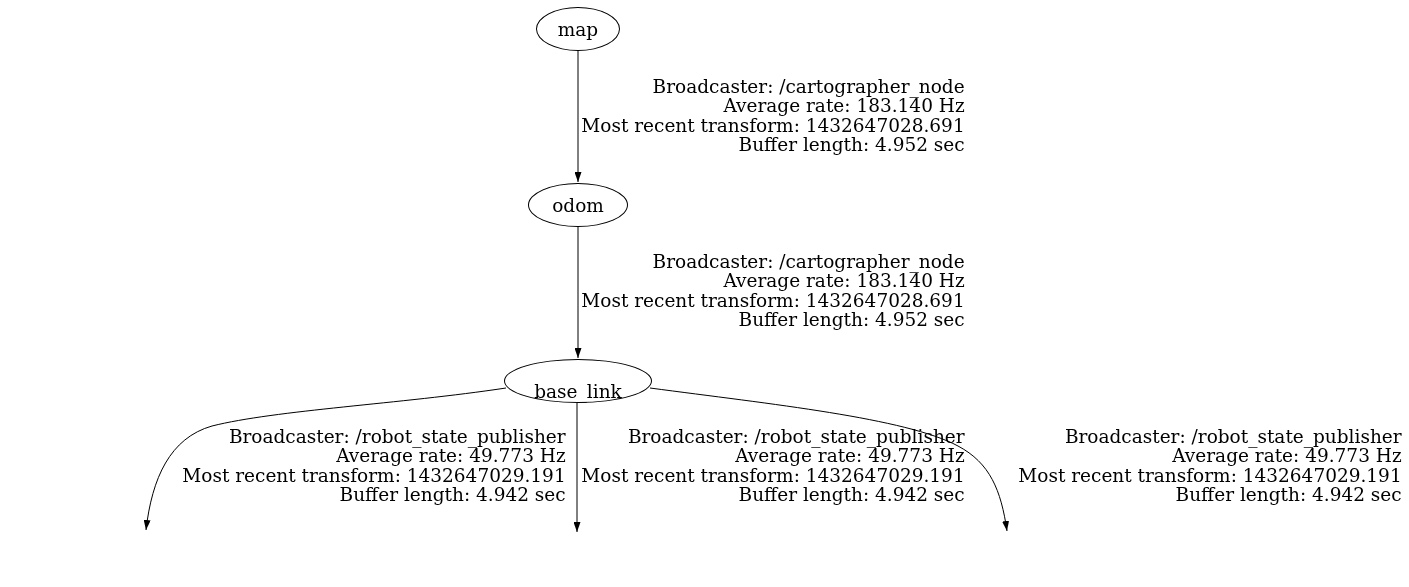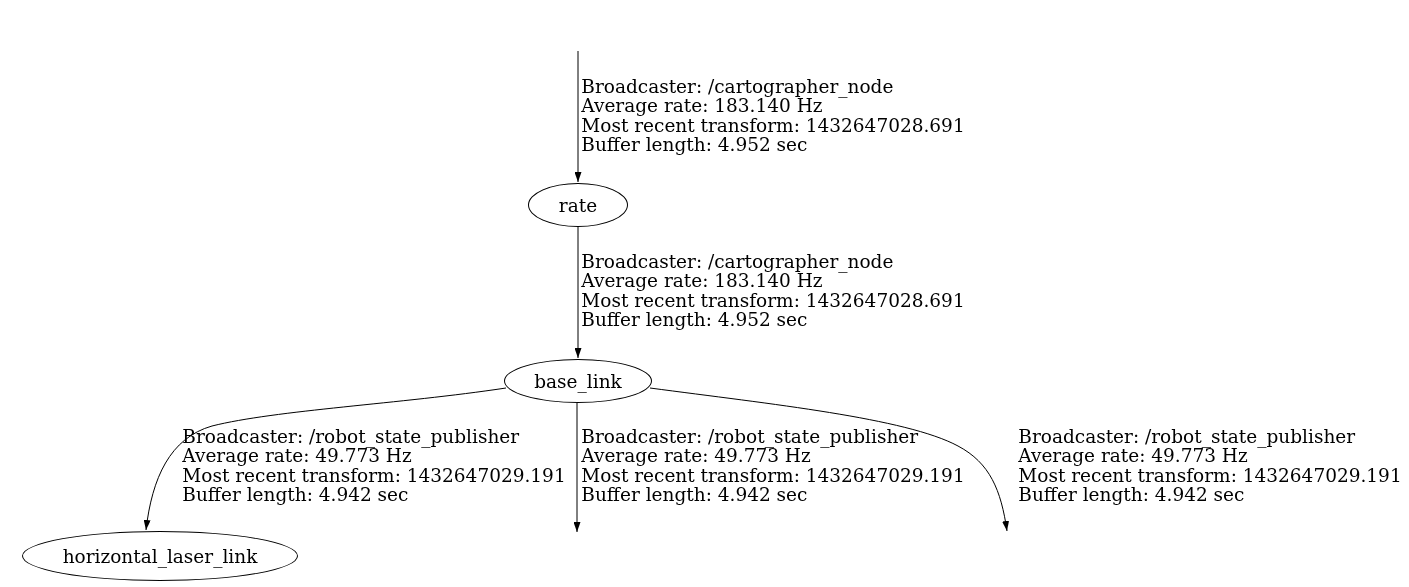--- a/index.html
+++ b/index.html
@@ -25,21 +25,21 @@
     display: flex;
     align-items: center;
     justify-content: center;
     font-size: 18.5px;
     white-space: nowrap;
     box-sizing: border-box;
   }
   .edge-label {
     position: absolute;
     transform: translateX(-50%);
-    text-align: left;
+    text-align: right;
     white-space: nowrap;
     font-size: 18.5px;
     line-height: 19.3px;
   }
 </style>
 </head>
 <body>
 
 <div class="canvas">
 
@@ -49,32 +49,32 @@
         <path d="M0,0 L10,3.5 L0,7 Z" fill="#000000"></path>
       </marker>
     </defs>
     <path d="M578,51 L578,182" fill="none" stroke="#000000" stroke-width="1" marker-end="url(#arrowhead)"></path>
     <path d="M578,227 L578,358" fill="none" stroke="#000000" stroke-width="1" marker-end="url(#arrowhead)"></path>
     <path d="M506,388 C400,404 276,410 212,426 C170,438 152,478 146,530" fill="none" stroke="#000000" stroke-width="1" marker-end="url(#arrowhead)"></path>
     <path d="M577,403 L577,532" fill="none" stroke="#000000" stroke-width="1" marker-end="url(#arrowhead)"></path>
     <path d="M650,388 C770,404 906,418 958,446 C990,463 1001,490 1007,531" fill="none" stroke="#000000" stroke-width="1" marker-end="url(#arrowhead)"></path>
   </svg>
 
+  <div class="node" style="left:536px; top:7px; width:84px; height:44px;">
+    <span>map</span>
+  </div>
 
   <div class="node" style="left:528px; top:183px; width:100px; height:44px;">
-    <span>rate</span>
+    <span>odom</span>
   </div>
 
-  <div class="node" style="left:504px; top:359px; width:148px; height:44px;">
+  <div class="node" style="left:504px; top:359px; width:148px; height:44px;align-items:flex-end;">
     <span>base_link</span>
   </div>
 
-  <div class="node" style="left:22px; top:531px; width:276px; height:50px;">
-    <span>horizontal_laser_link</span>
-  </div>
 
 
 
   <div class="edge-label" style="left:773px; top:77px;">
     <div>Broadcaster: /cartographer_node</div>
     <div>Average rate: 183.140 Hz</div>
     <div>Most recent transform: 1432647028.691</div>
     <div>Buffer length: 4.952 sec</div>
   </div>
 

